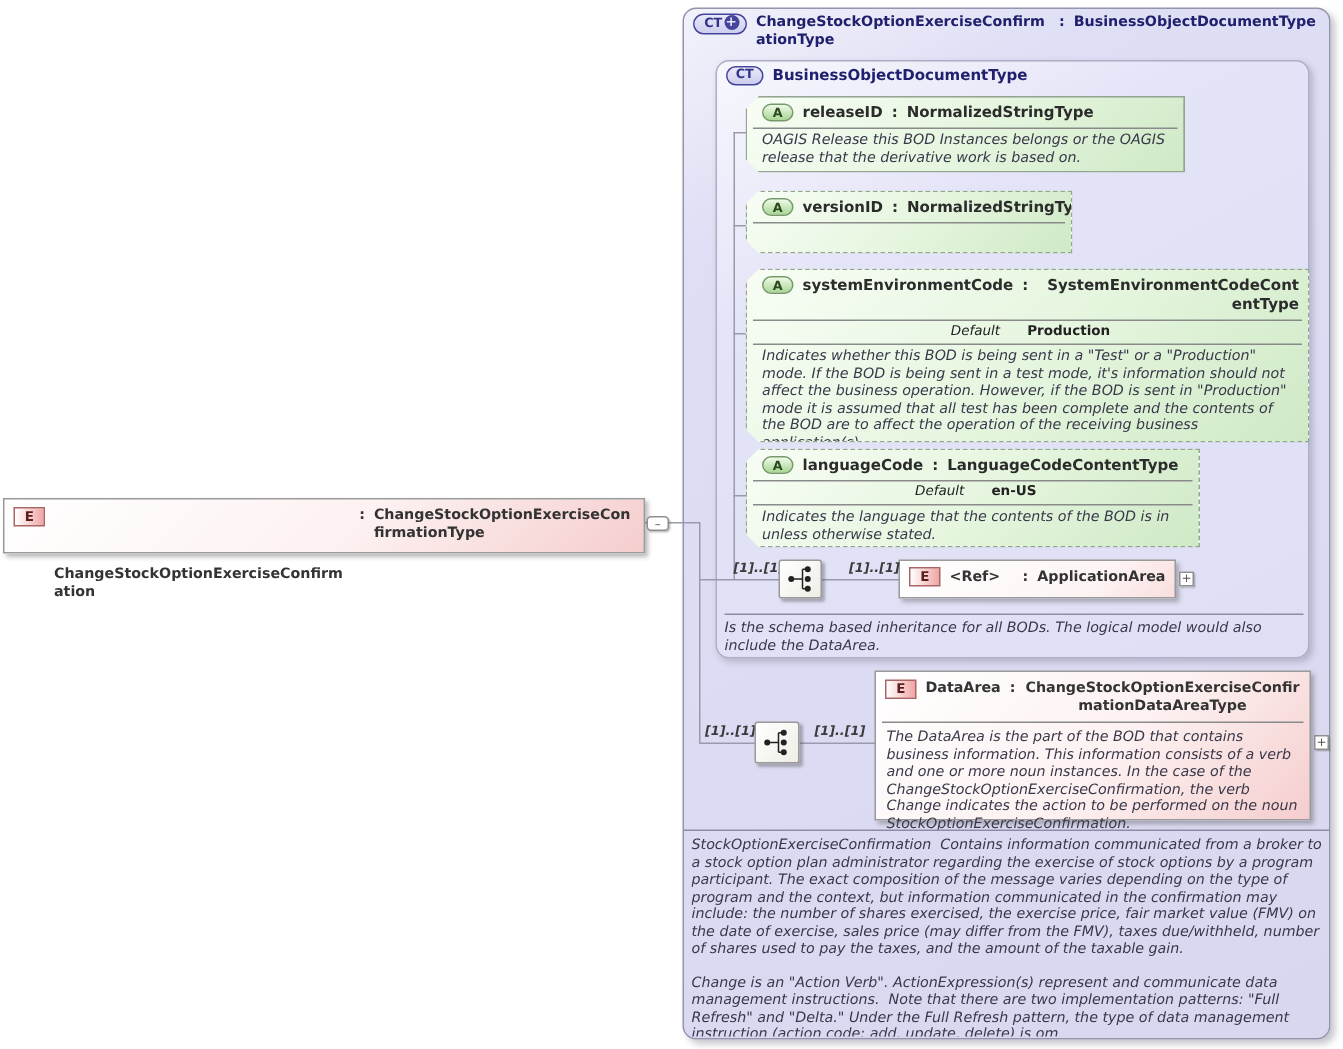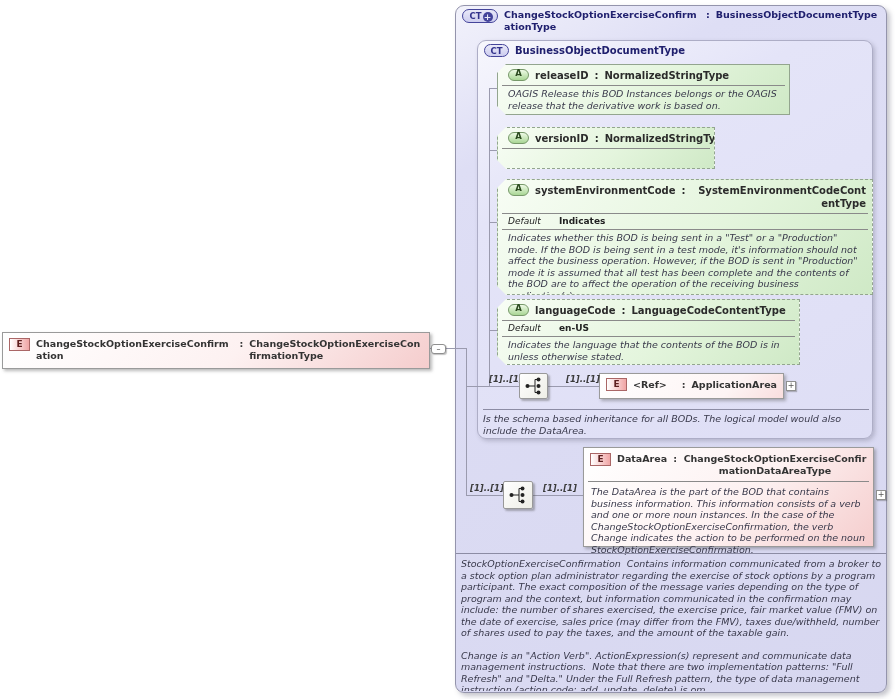--- a/index.html
+++ b/index.html
@@ -35,21 +35,21 @@
     font-weight:bold; font-size:9.5px; line-height:12px; color:#20206e;
   }
   .panel-title .nm { width:196px; word-break:break-all; }
   .inner-title {
     position:absolute; left:484px; top:44px; z-index:5;
     display:flex; align-items:center; gap:6px;
     font-weight:bold; font-size:10px; color:#20206e;
   }
 
   
-  .badge { display:inline-flex; align-items:flex-end; justify-content:center; flex:none;
+  .badge { display:inline-flex; align-items:flex-start; justify-content:center; flex:none;
            font-weight:bold; }
   .badge.ct {
     width:25px; height:13px; border-radius:7px; font-size:8.5px; color:#32328c;
     background:linear-gradient(#e9e9f8,#cdcdef); border:1px solid #44449a;
   }
   .badge.ct-plus {
     width:36px; height:14px; border-radius:8px; font-size:8.5px; color:#32328c;
     background:linear-gradient(#e9e9f8,#cdcdef); border:1px solid #44449a;
     gap:1px; padding-left:2px;
   }
@@ -68,21 +68,21 @@
   }
 
   
   .elem-box {
     position:absolute; z-index:4;
     background:linear-gradient(135deg,#ffffff 0%, #fdf1f1 55%, #f5cdcd 100%);
     border:1px solid #9a9a9a; box-shadow:2px 2px 3px rgba(80,80,80,.4);
     font-weight:bold; font-size:9.5px; line-height:12px; color:#333;
   }
   .elem-box .hdr { display:flex; align-items:flex-start; gap:6px; padding:5px 6px 3px 6px; }
-  .root-elem .nm { width:200px; word-break:break-all; }
+  .root-elem .nm { width:200px; word-break:break-all;margin-top:39px; }
   .root-elem .ty { width:176px; word-break:break-all; }
   .ref-elem  { background:linear-gradient(135deg,#ffffff 0%, #fdf4f4 70%, #f9dede 100%); }
   .ref-elem .hdr { align-items:center; padding:4px 6px; }
   .ref-elem .nm { width:56px; }
   .da-elem .hdr { justify-content:center; padding-top:5px; }
   .da-elem .ty { width:198px; word-break:break-all; text-align:center; }
   .doc {
     font-style:italic; font-weight:normal; font-size:9.5px; line-height:11.5px; color:#38384a;
   }
   .da-elem .doc { padding:4px 7px; }
@@ -98,21 +98,21 @@
   }
   .attr-box.optional { border-style:dashed; }
   .attr-box .hdr {
     display:flex; align-items:flex-start; gap:6px; padding:4px 6px 2px 10px;
     font-weight:bold; font-size:10px; line-height:13px; color:#2b2b2b;
   }
   .attr-box .ty-wrap { word-break:break-all; text-align:right; }
   .attr-box .doc { padding:2px 6px 3px 10px; }
   .default-row {
     display:flex; gap:18px; padding:1px 6px 1px 10px;
-    font-size:9px; line-height:12px; color:#222;
+    font-size:9px; line-height:12px; color:#222;justify-content:center;
   }
   .default-row .lbl { font-style:italic; }
   .default-row .val { font-weight:bold; }
 
   
   .seq-icon {
     position:absolute; z-index:5; background:linear-gradient(135deg,#ffffff,#eeeee6);
     border:1px solid #999; border-radius:2px; box-shadow:2px 2px 2px rgba(80,80,80,.4);
     display:flex; align-items:center; justify-content:center;
   }
@@ -192,21 +192,21 @@
   <div class="attr-box optional" style="left:497px;top:179px;width:376px;height:116px">
     <div class="hdr">
       <span class="badge a">A</span>
       <span>systemEnvironmentCode</span>
       <span>:</span>
       <span class="ty-wrap" style="width:196px">SystemEnvironmentCodeContentType</span>
     </div>
     <div class="box-rule"></div>
     <div class="default-row">
       <span class="lbl">Default</span>
-      <span class="val">Indicates</span>
+      <span class="val">Production</span>
     </div>
     <div class="box-rule"></div>
     <div class="doc">Indicates whether this BOD is being sent in a "Test" or a "Production" mode. If the BOD is being sent in a test mode, it's information should not affect the business operation. However, if the BOD is sent in "Production" mode it is assumed that all test has been complete and the contents of the BOD are to affect the operation of the receiving business application(s).</div>
   </div>
 
   <div class="attr-box optional" style="left:497px;top:299px;width:303px;height:66px">
     <div class="hdr">
       <span class="badge a">A</span>
       <span>languageCode</span>
       <span>:</span>

